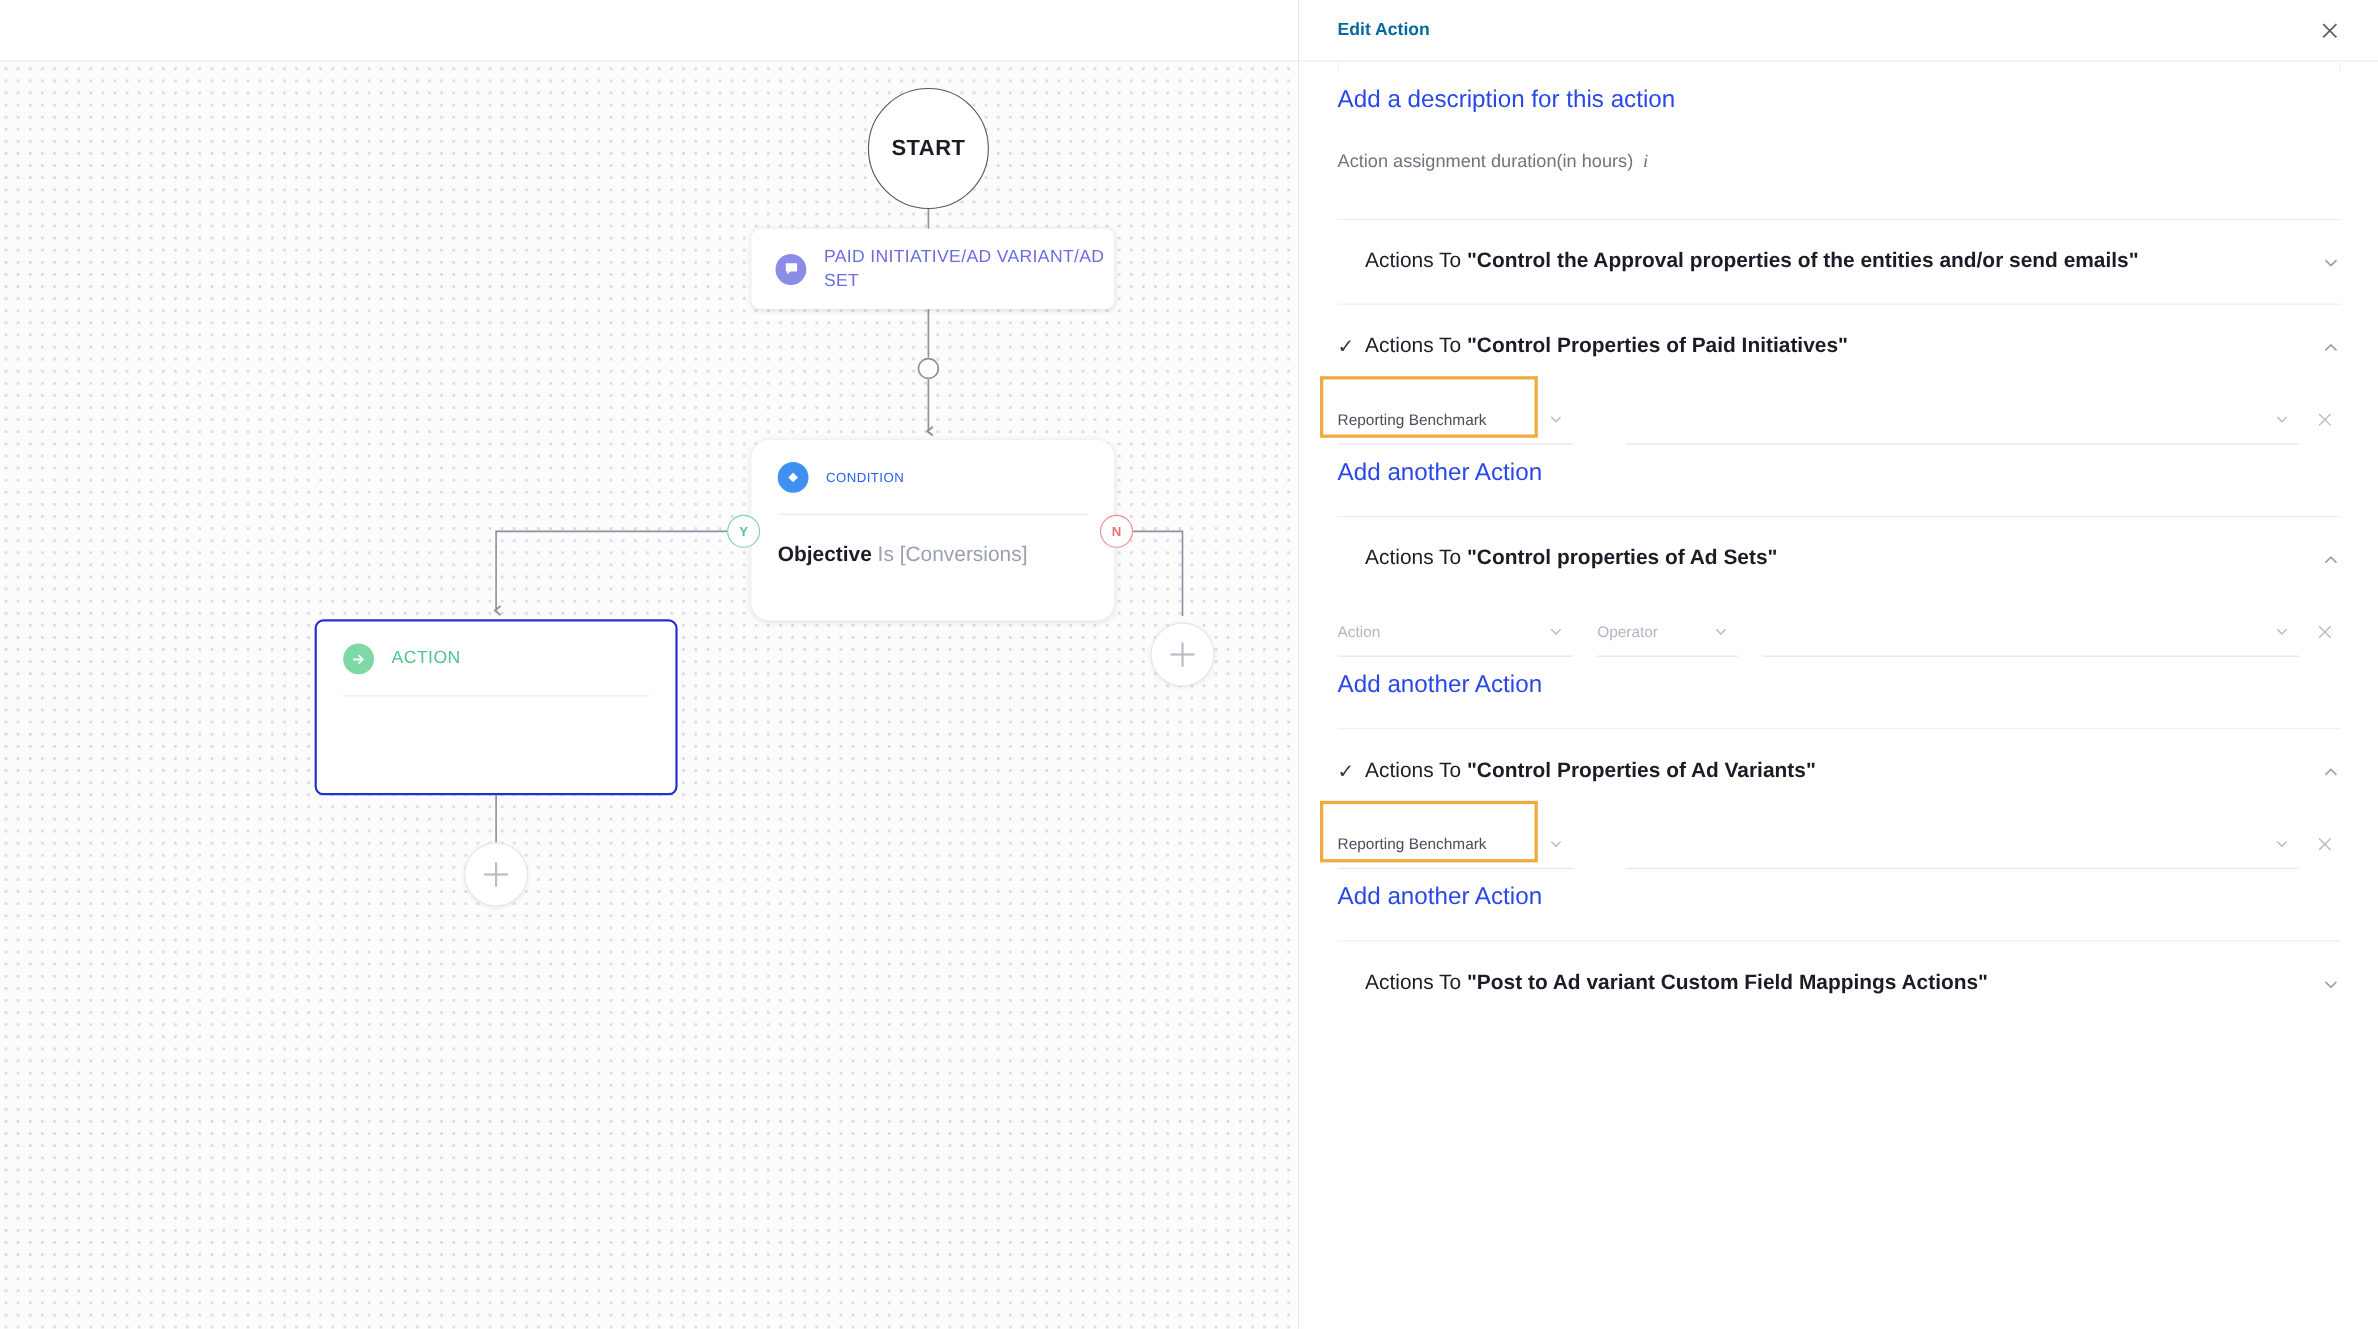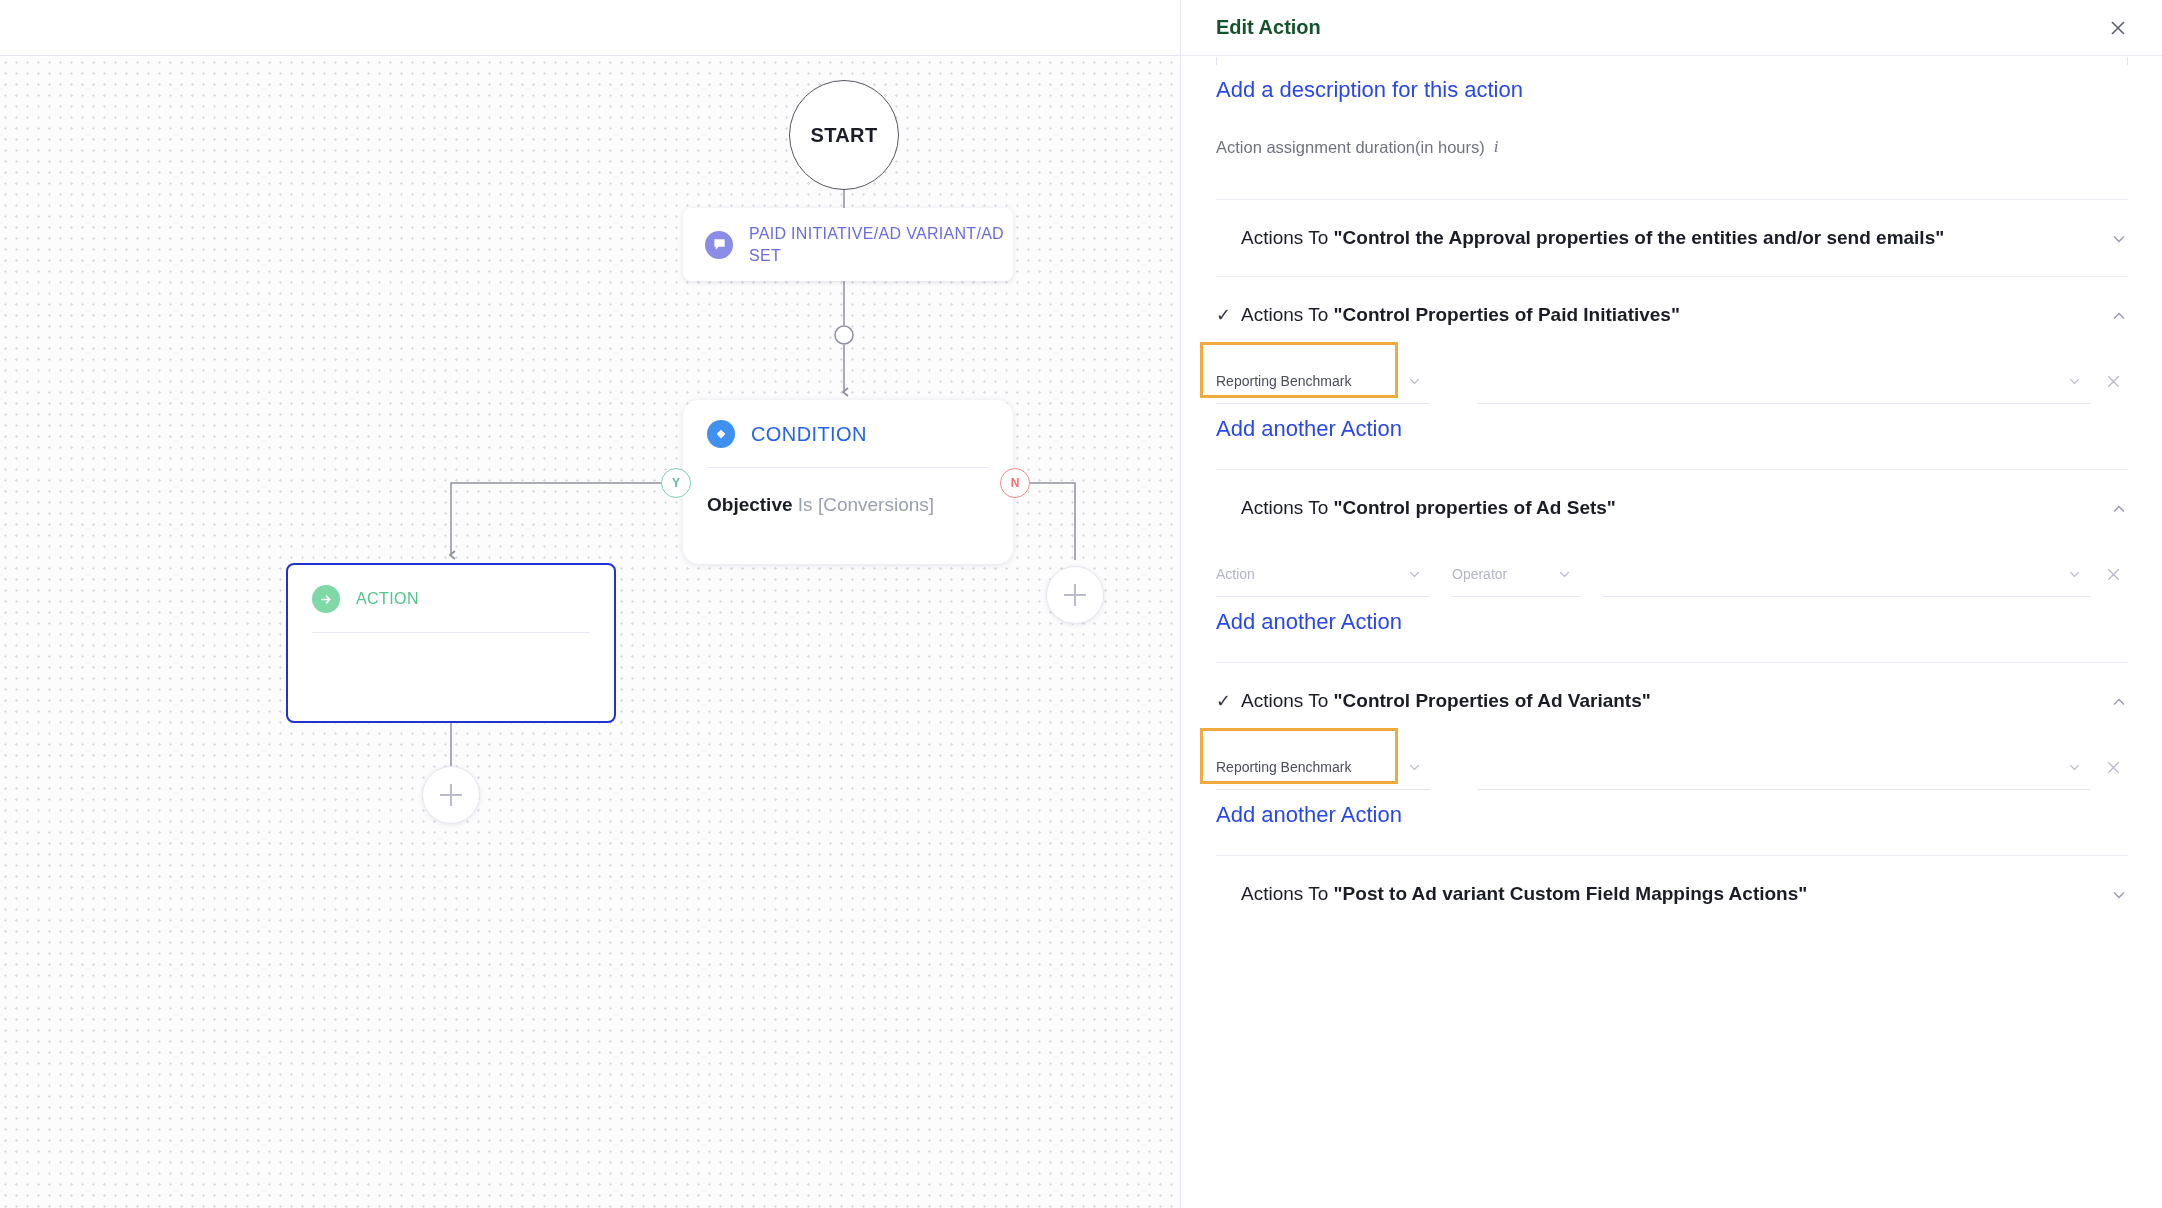--- a/index.html
+++ b/index.html
@@ -57,21 +57,21 @@
 
   #node-condition {
     left: 683px; top: 400px; width: 330px; height: 164px;
     background: #ffffff; border-radius: 16px;
     box-shadow: 0 1px 6px rgba(40,45,80,.13);
     padding: 20px 24px;
   }
   .node-head { display: flex; align-items: center; gap: 16px; }
   .icon-cond { background: #3f90f0; }
   #node-condition .head-lbl {
-    font-size: 20px; color: #2563eb; letter-spacing: .4px;
+    font-size: 12px; color: #2563eb; letter-spacing: .4px;
   }
   .node-sep { height: 1px; background: #e7e9f5; margin: 19px 0 0 0; }
   #node-condition .cond-text {
     margin-top: 26px; font-size: 19px; color: #9aa0ae;
   }
   #node-condition .cond-text b { color: #1b1d26; font-weight: bold; }
   #node-condition .cond-text .val { color: #9aa0ae; }
 
   .port {
     position: absolute; width: 30px; height: 30px; border-radius: 50%;
@@ -102,21 +102,21 @@
 
   
   #panel {
     position: absolute; left: 1180px; top: 0; width: 982px; height: 1208px;
     background: #ffffff; border-left: 1px solid #e4e6ef;
   }
   #panel-header {
     position: relative; height: 56px; border-bottom: 1px solid #e9eaf2;
     display: flex; align-items: center; padding: 0 0 0 35px;
   }
-  #panel-title { font-size: 20px; font-weight: bold; color: #14532d; }
+  #panel-title { font-size: 16px; font-weight: bold; color: #0369a1; }
   #panel-close {
     position: absolute; right: 28px; top: 12px;
     width: 32px; height: 32px; display: flex;
     align-items: center; justify-content: center;
   }
   #panel-close svg { stroke: #5c5f6e; }
 
   #panel-body {
     position: absolute; left: 0; top: 57px; width: 982px; height: 1151px;
     overflow: hidden; padding: 0 35px;

